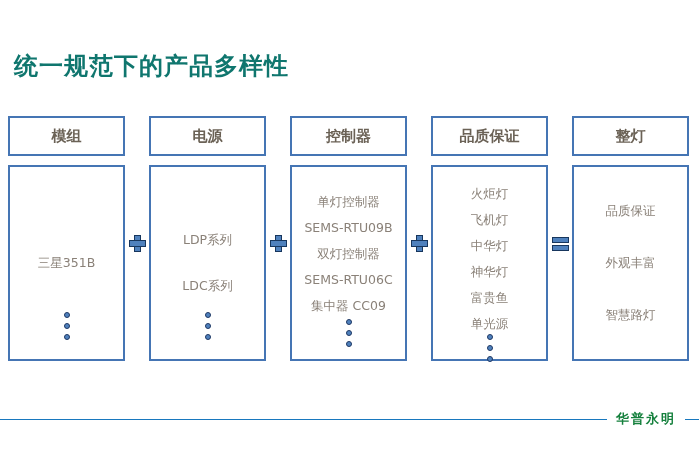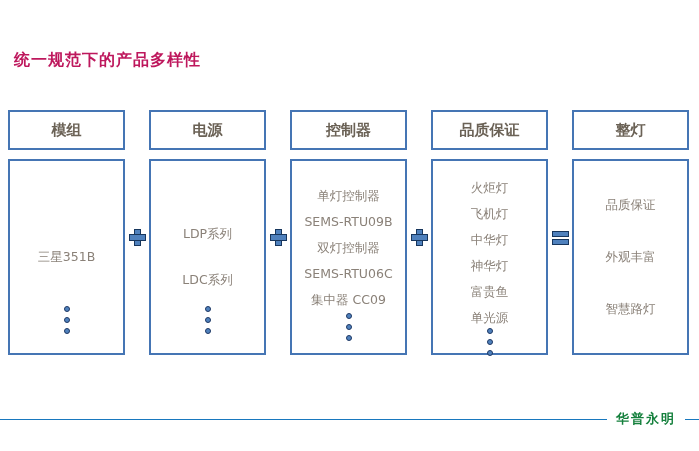--- a/index.html
+++ b/index.html
@@ -13,32 +13,32 @@
     font-family: "DejaVu Sans", "Liberation Sans", sans-serif;
     overflow: hidden;
     position: relative;
   }
 
   
   .slide-title {
     position: absolute;
     left: 14px;
     top: 50px;
-    font-size: 16px;
+    font-size: 24px;
     font-weight: bold;
-    color: #be185d;
+    color: #0f766e;
     letter-spacing: 1px;
     white-space: nowrap;
   }
 
   
   .diagram {
     position: absolute;
     left: 0;
-    top: 110px;
+    top: 116px;
     width: 699px;
     height: 255px;
     display: flex;
     flex-direction: row;
     align-items: stretch;
   }
 
   .column {
     width: 117px;
     display: flex;

